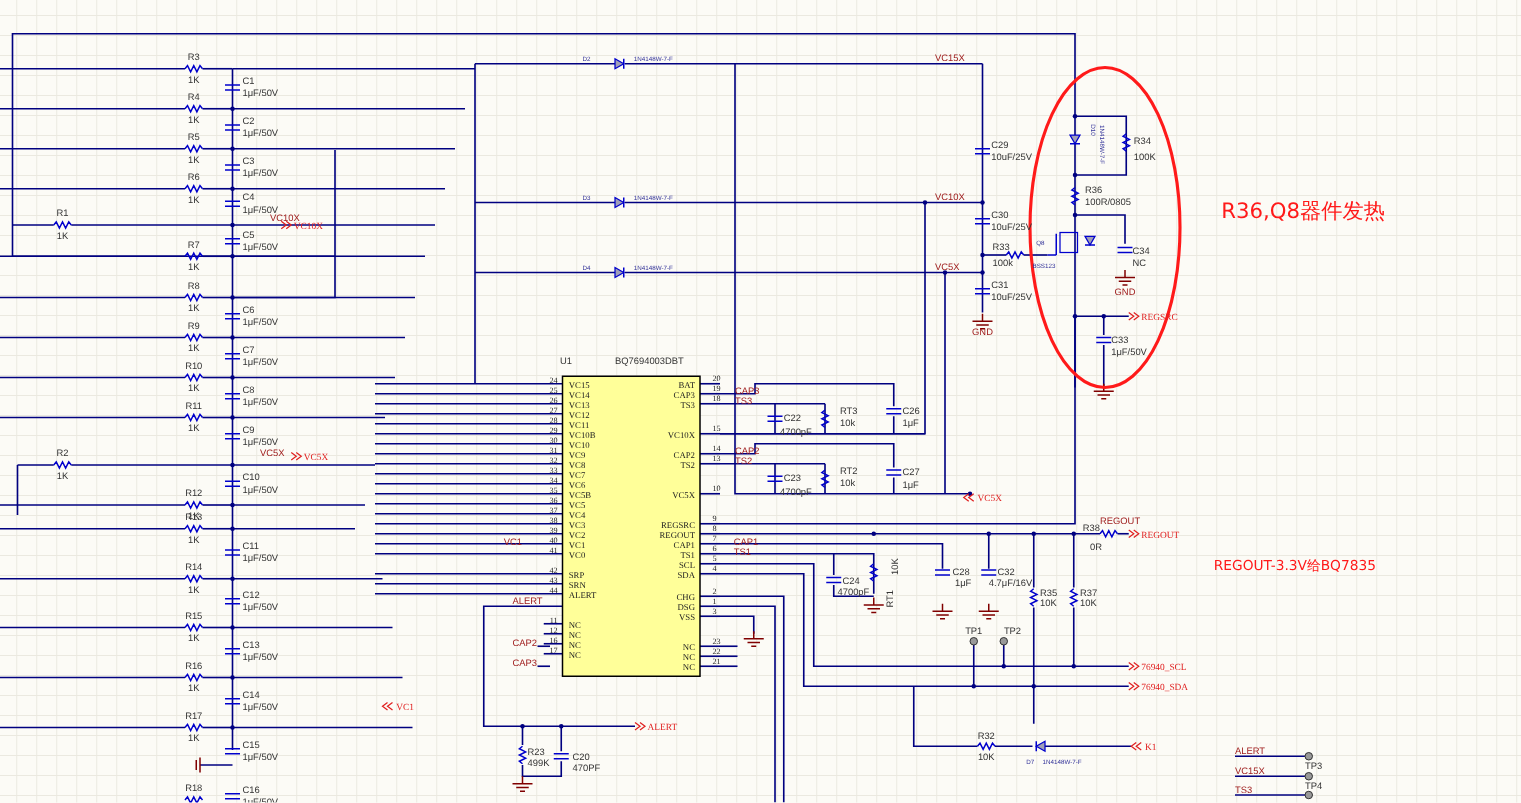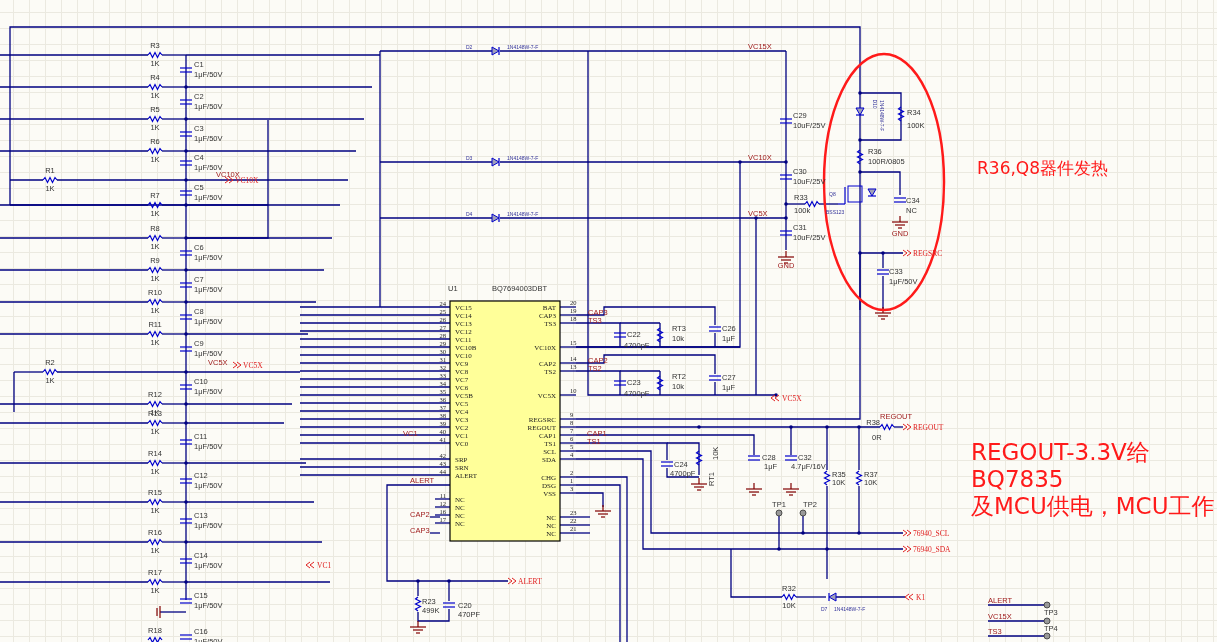--- a/index.html
+++ b/index.html
@@ -647,16 +647,15 @@
       <text x="916" y="600" class="net" text-anchor="start">K1</text>
       <text x="988" y="603" class="netlbl" text-anchor="start">ALERT</text>
       <text x="1044" y="615" class="lbl" text-anchor="start">TP3</text>
       <text x="988" y="619" class="netlbl" text-anchor="start">VC15X</text>
       <text x="1044" y="631" class="lbl" text-anchor="start">TP4</text>
       <text x="988" y="634" class="netlbl" text-anchor="start">TS3</text>
     </g>
   </svg>
 
 <div class="note" style="left:977px;top:133px;font-size:17px;margin-top:24px;">R36,Q8器件发热</div>
-<div class="note" style="left:971px;top:439px;font-size:23px;line-height:27px;">
+<div class="note" style="left:971px;top:439px;font-size:11px;line-height:27px;">
   <div>REGOUT-3.3V给BQ7835</div>
-  <div>及MCU供电，MCU工作</div>
 </div>
 
 </body></html>

